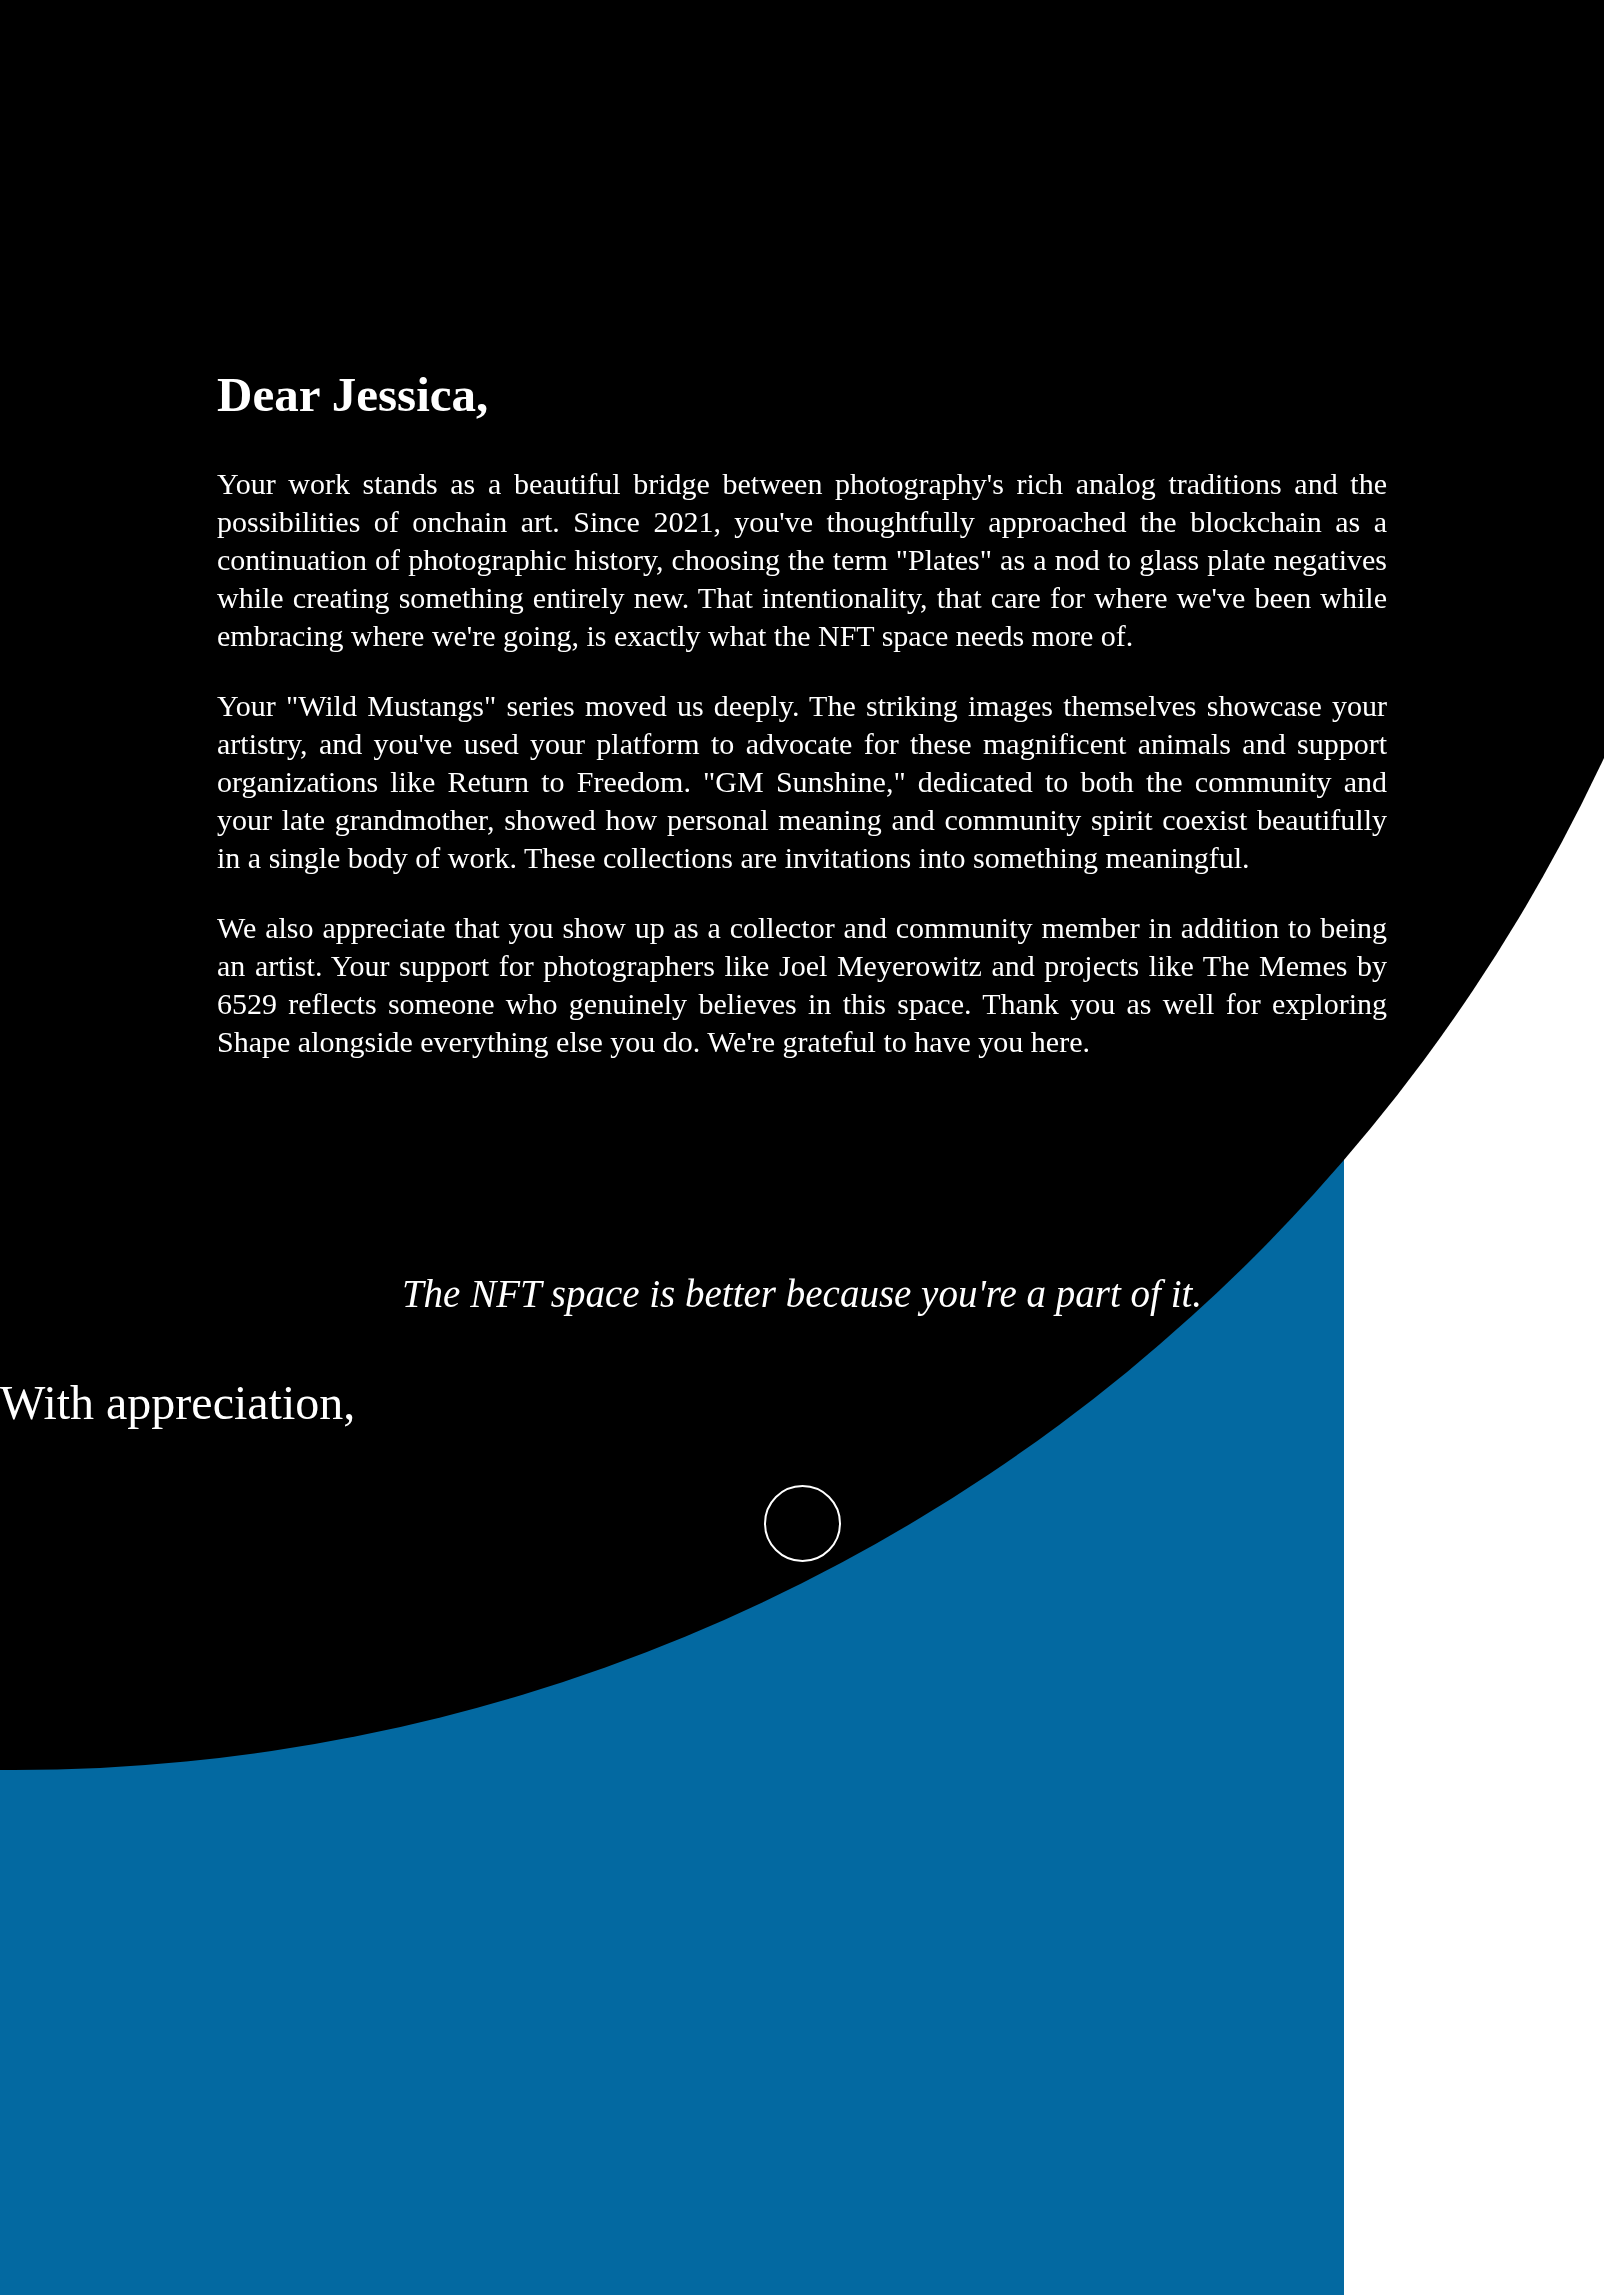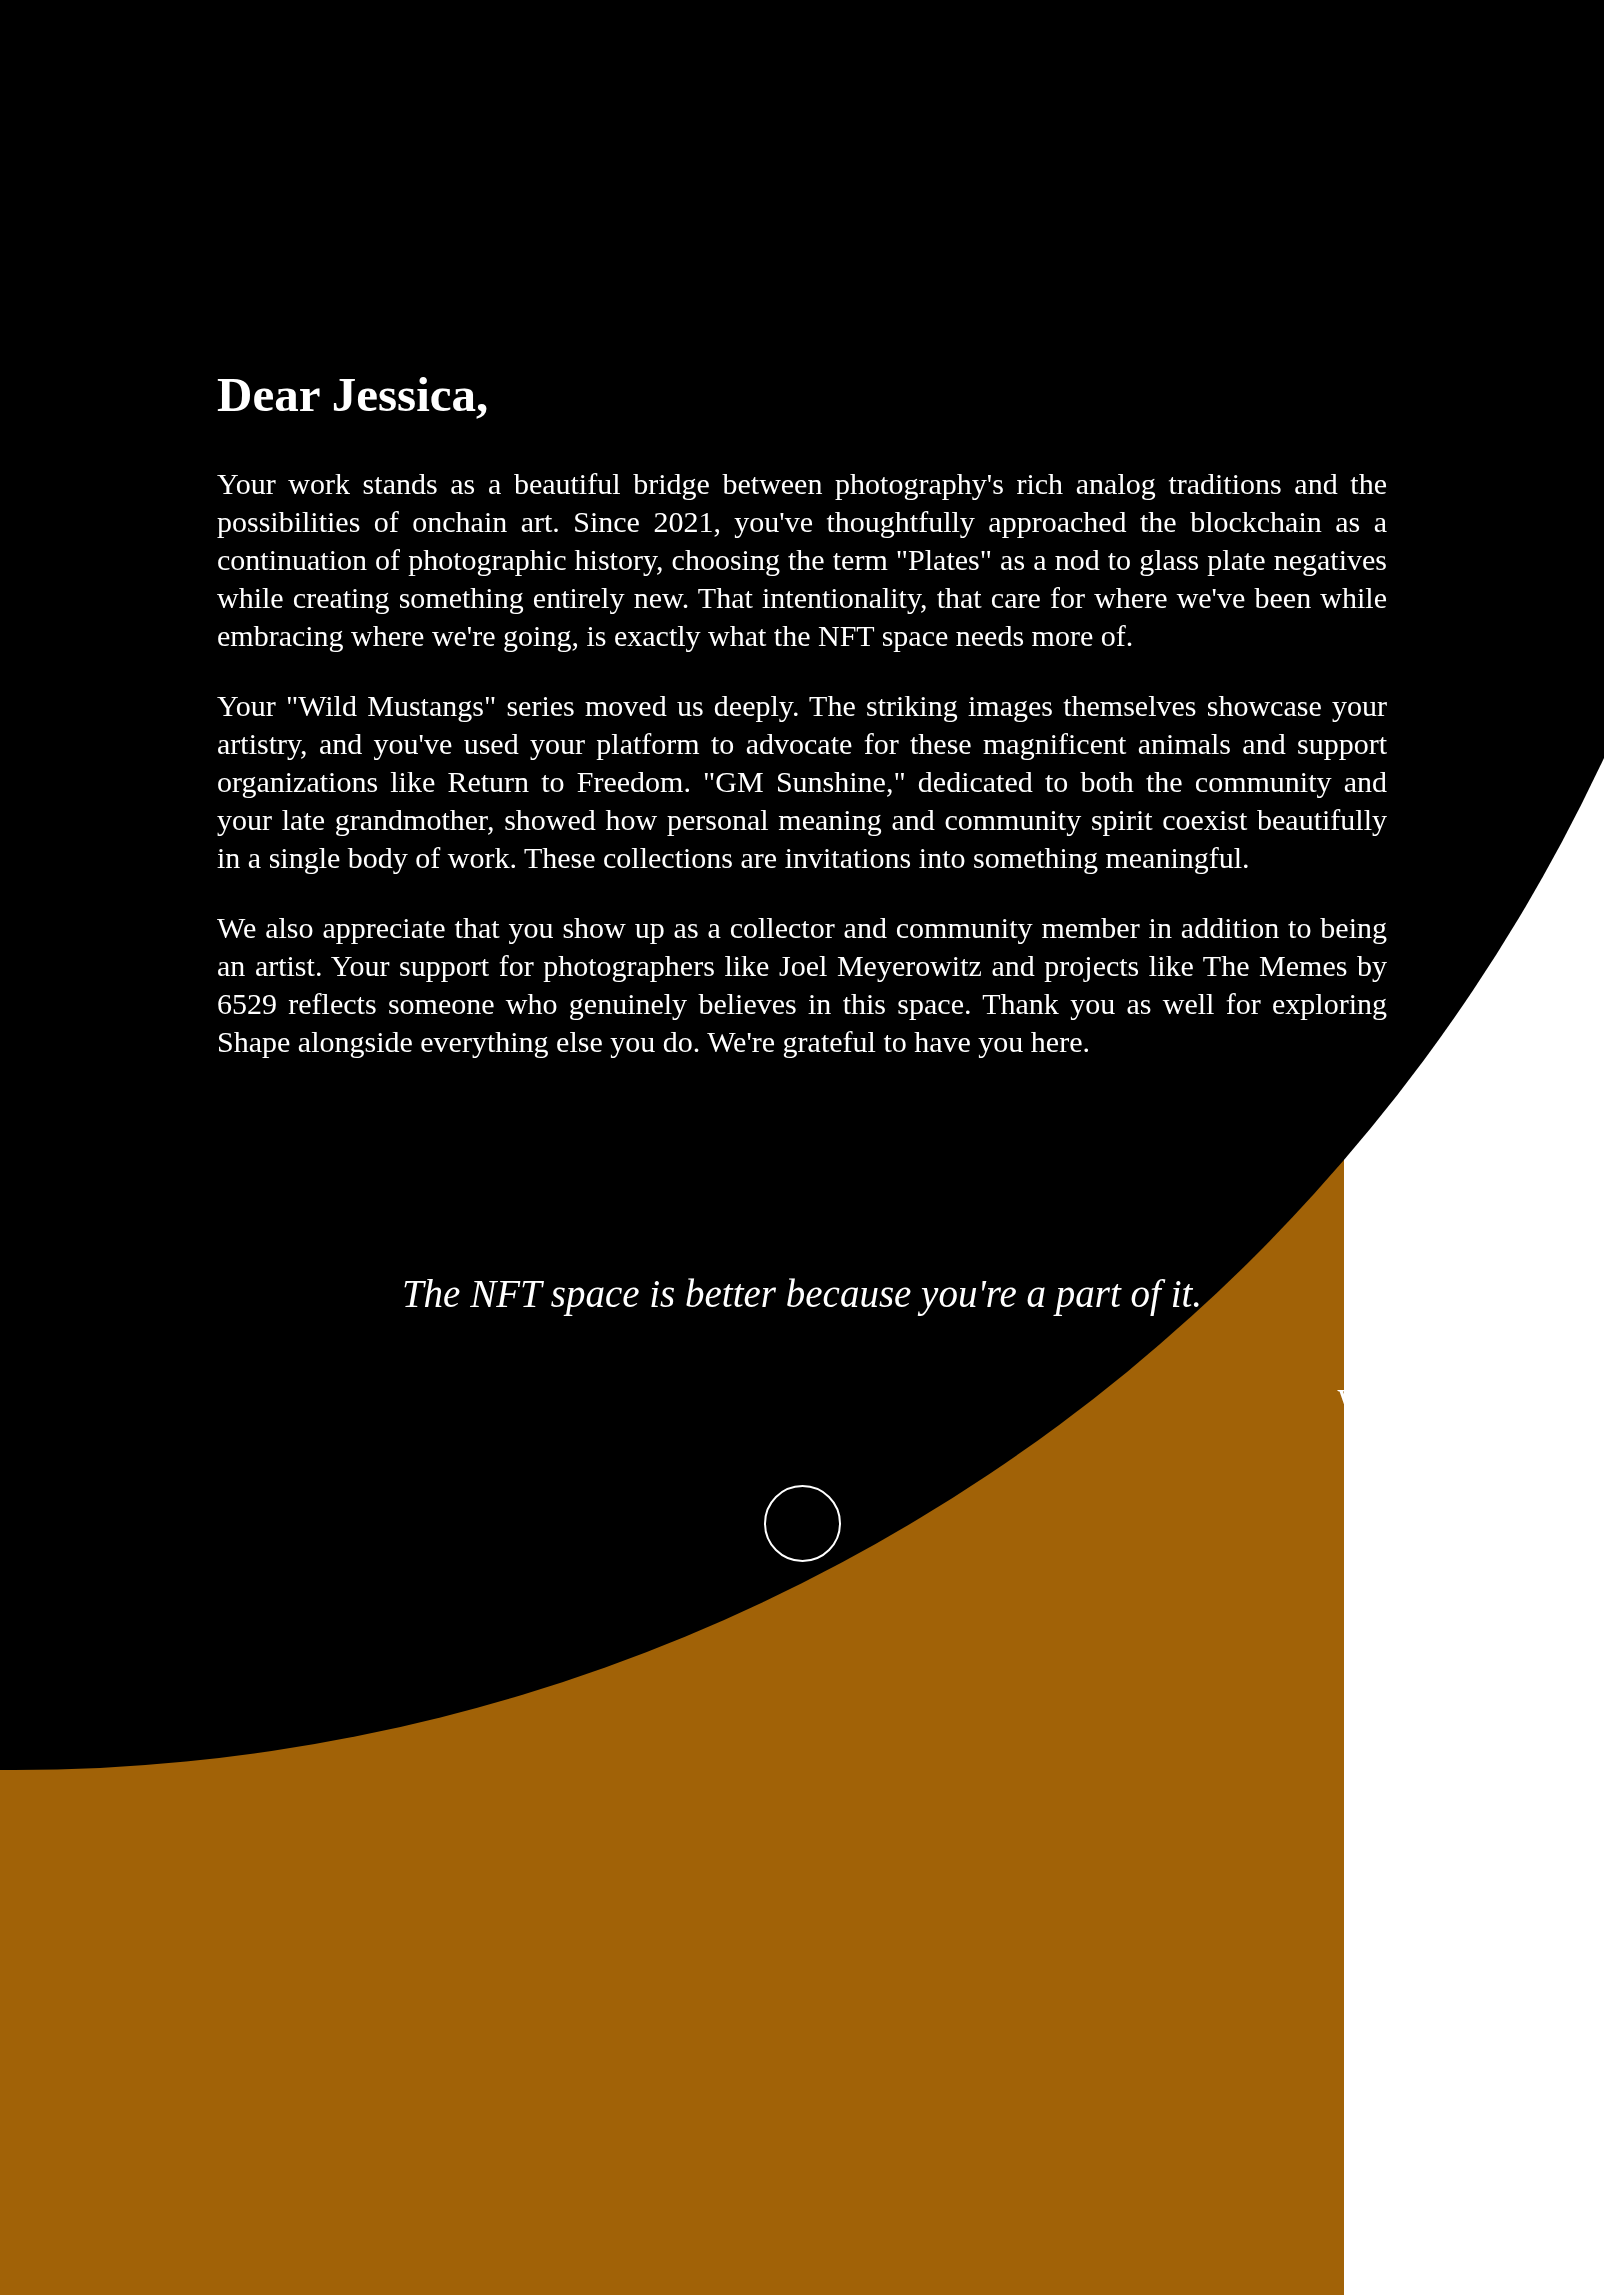--- a/index.html
+++ b/index.html
@@ -8,21 +8,21 @@
     width: 1604px;
     height: 2295px;
     overflow: hidden;
     background: #ffffff;
     font-family: "Liberation Serif", serif;
   }
   .page {
     position: relative;
     width: 1344px;
     height: 2295px;
-    background: #a16207;
+    background: #0369a1;
   }
   .black-circle {
     position: absolute;
     left: -1741px;
     top: -1740px;
     width: 3510px;
     height: 3510px;
     border-radius: 50%;
     background: #000000;
     z-index: 0;
@@ -62,23 +62,23 @@
     font-size: 39px;
     line-height: 45px;
     z-index: 2;
     font-style: italic;
   }
   .signoff {
     position: absolute;
     left: 0;
     top: 1380px;
     width: 1604px;
-    text-align: right;
+    text-align: left;
     color: #ffffff;
-    font-size: 36px;
+    font-size: 48px;
     line-height: 45px;
     z-index: 2;
   }
   .ring {
     position: absolute;
     left: 764px;
     top: 1485px;
     width: 77px;
     height: 77px;
     box-sizing: border-box;

